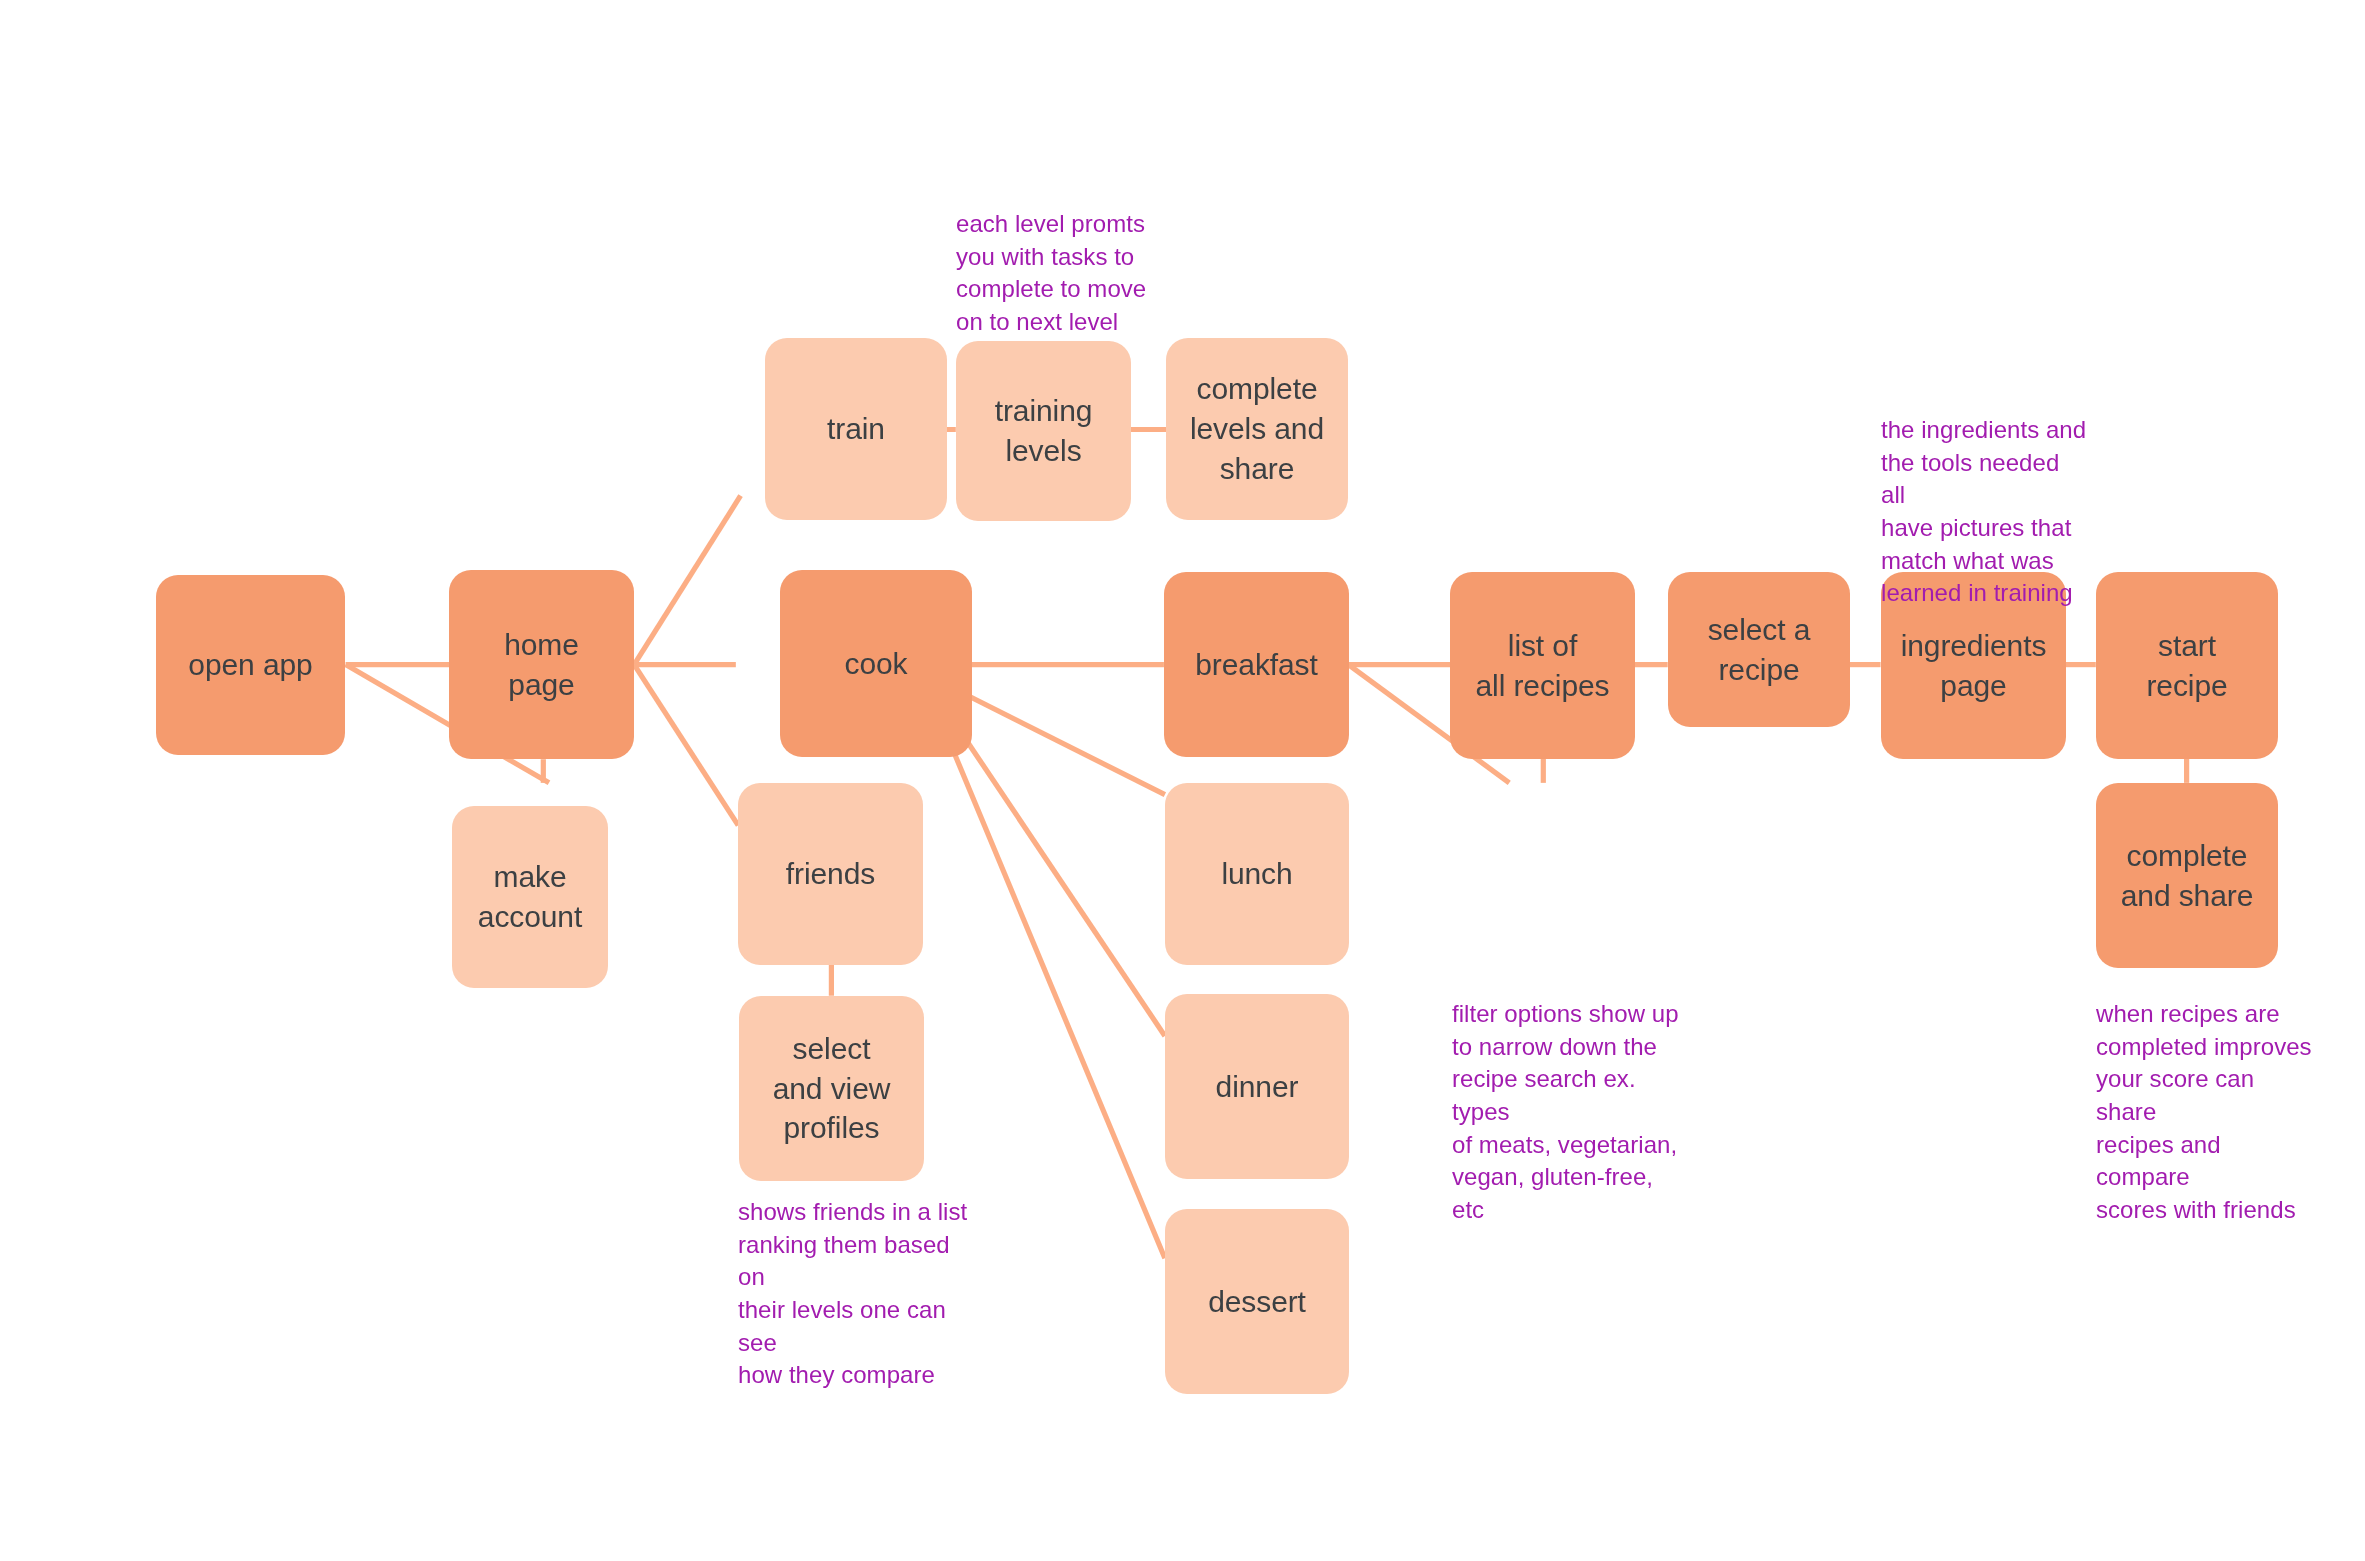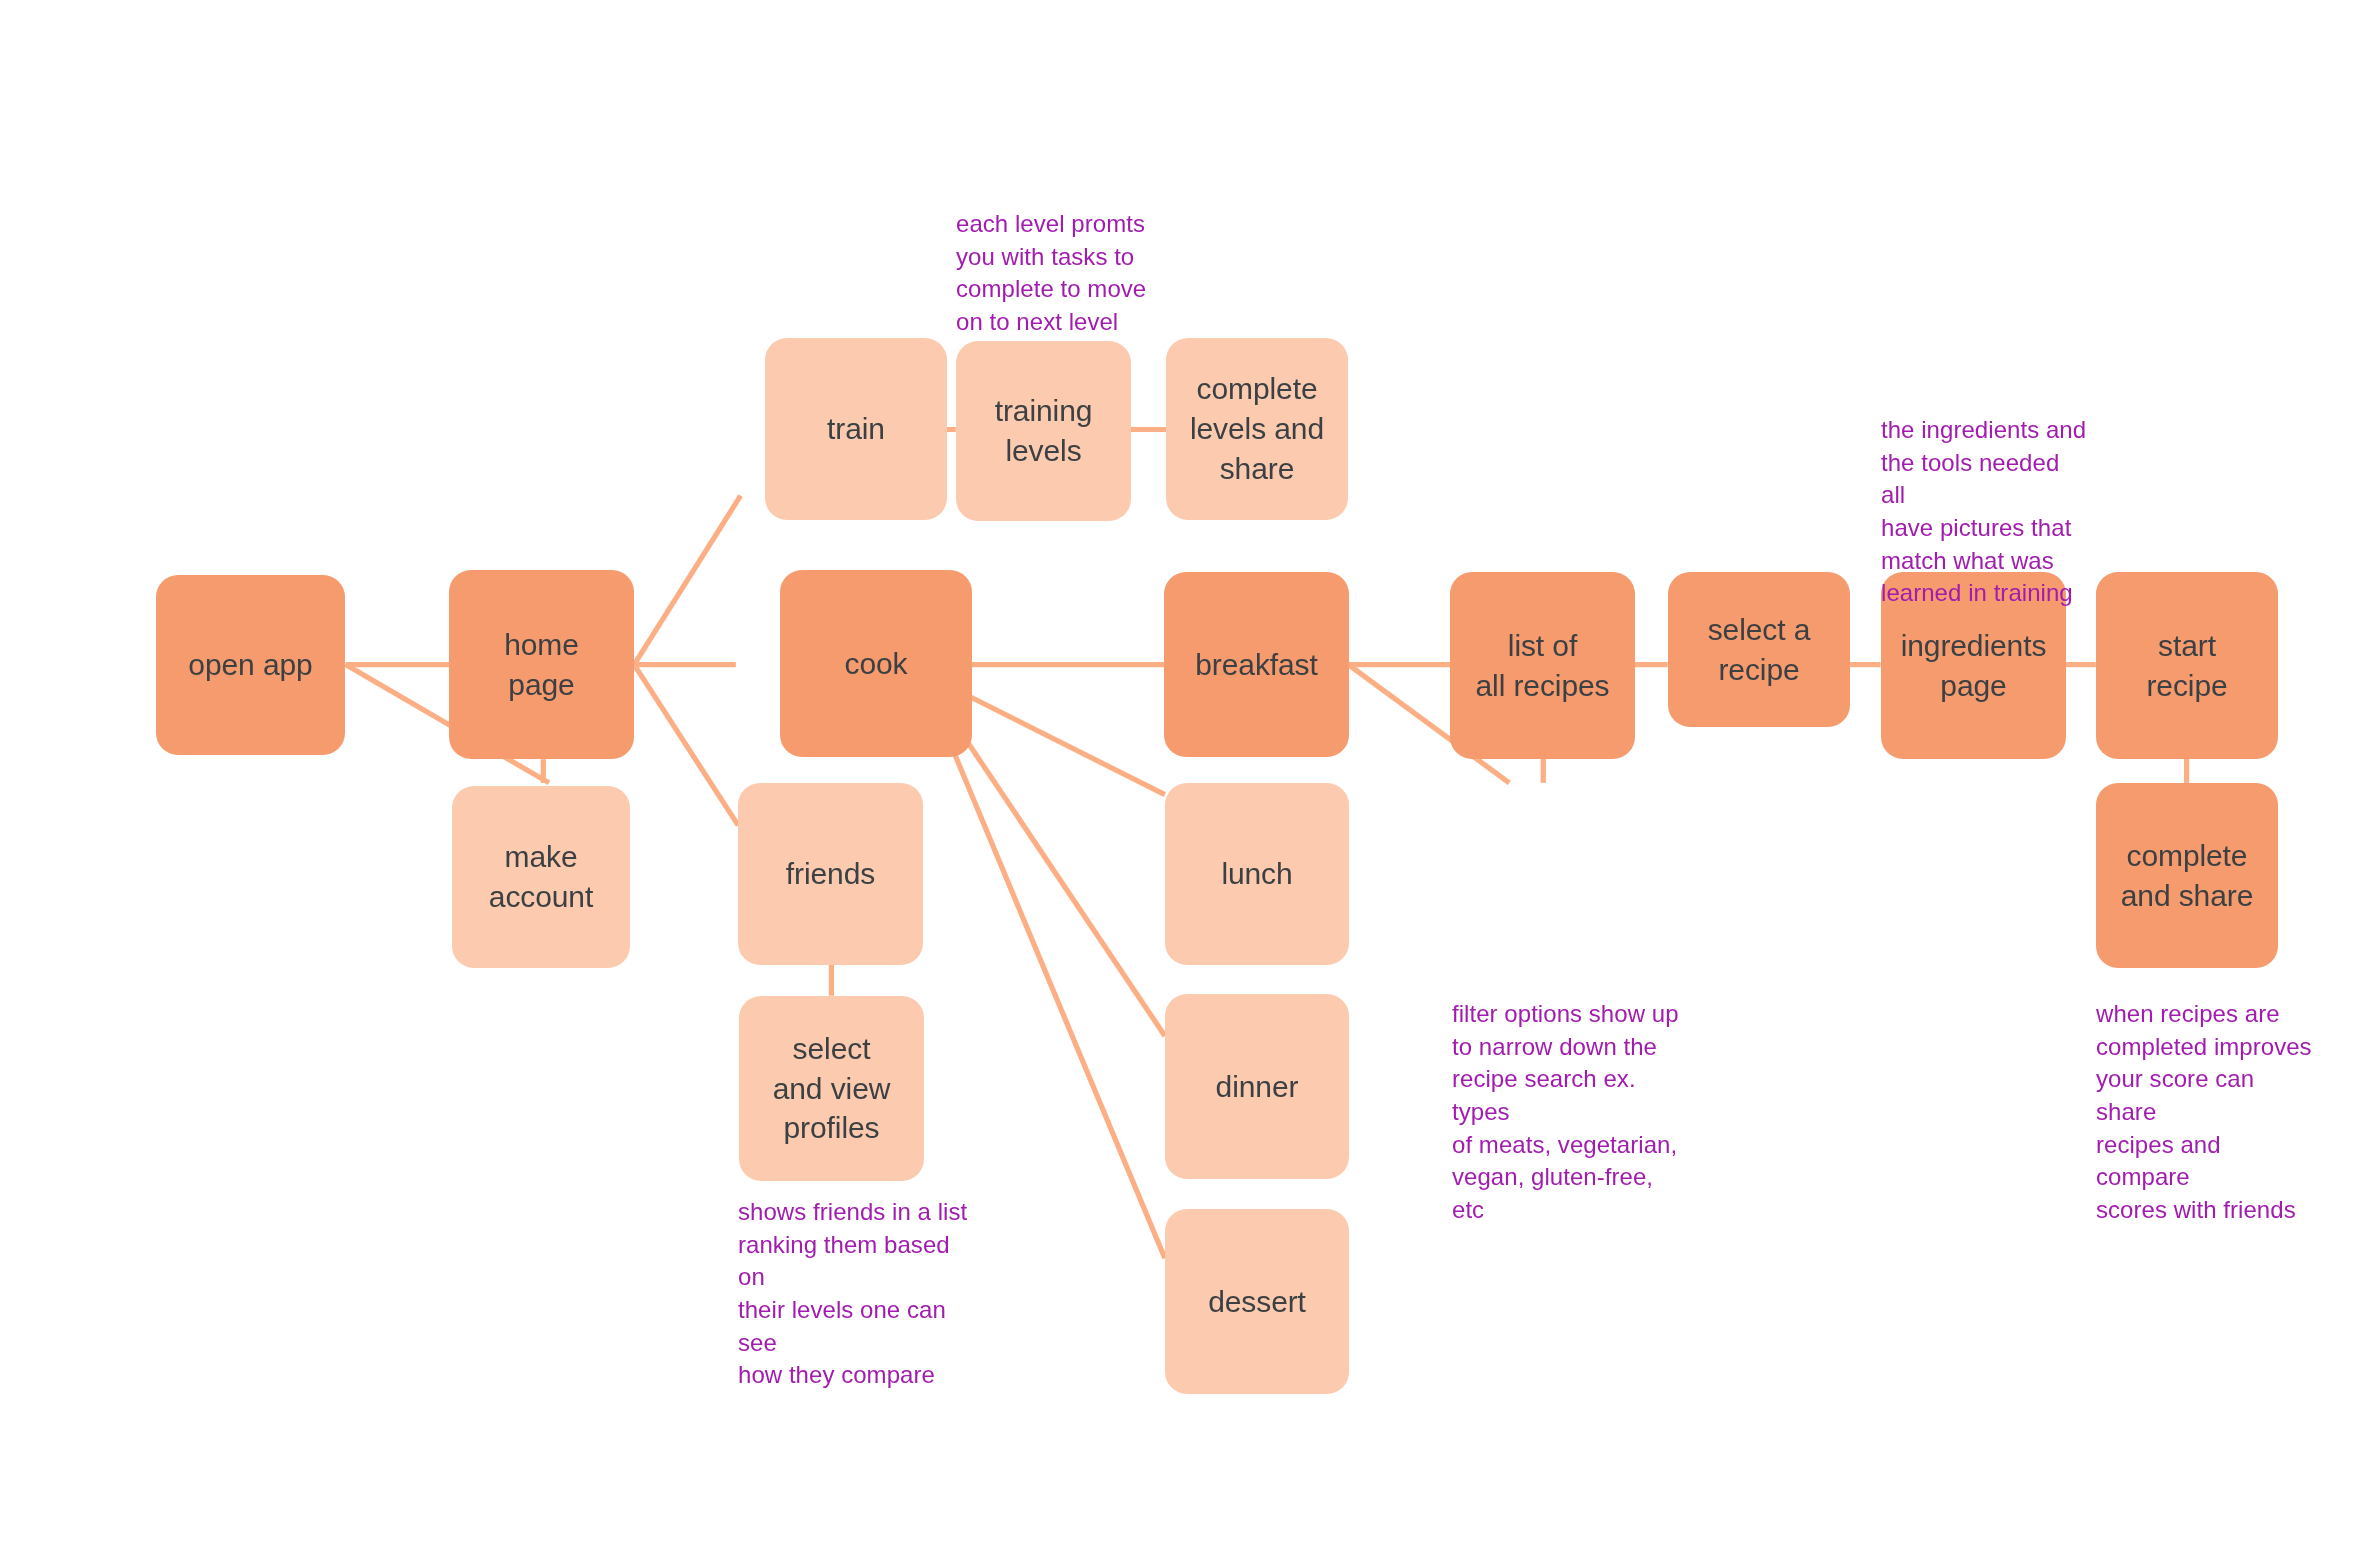--- a/index.html
+++ b/index.html
@@ -42,21 +42,21 @@
       <line x1="4365" y1="1405" x2="4430" y2="1405" stroke="#FCAE85" stroke-width="11" stroke-linecap="butt"></line>
       <line x1="4622" y1="1603" x2="4622" y2="1655" stroke="#FCAE85" stroke-width="11" stroke-linecap="butt"></line>
     </svg>
 <div class="node fill-dark" style="left: 156px; top: 575px; width: 189px; height: 180px;">
       <span class="lbl">open app</span>
     </div>
     <div class="node fill-dark" style="left: 449px; top: 570px; width: 185px; height: 189px;">
       <span class="lbl">home
 page</span>
     </div>
-    <div class="node fill-light" style="left: 452px; top: 786px; width: 178px; height: 182px;">
+    <div class="node fill-light" style="left: 452px; top: 806px; width: 156px; height: 182px;">
       <span class="lbl">make
 account</span>
     </div>
     <div class="node fill-light" style="left: 740px; top: 338px; width: 182px; height: 182px; margin-left: 25px;">
       <span class="lbl">train</span>
     </div>
     <div class="node fill-light" style="left: 956px; top: 341px; width: 175px; height: 180px;">
       <span class="lbl">training
 levels</span>
     </div>

